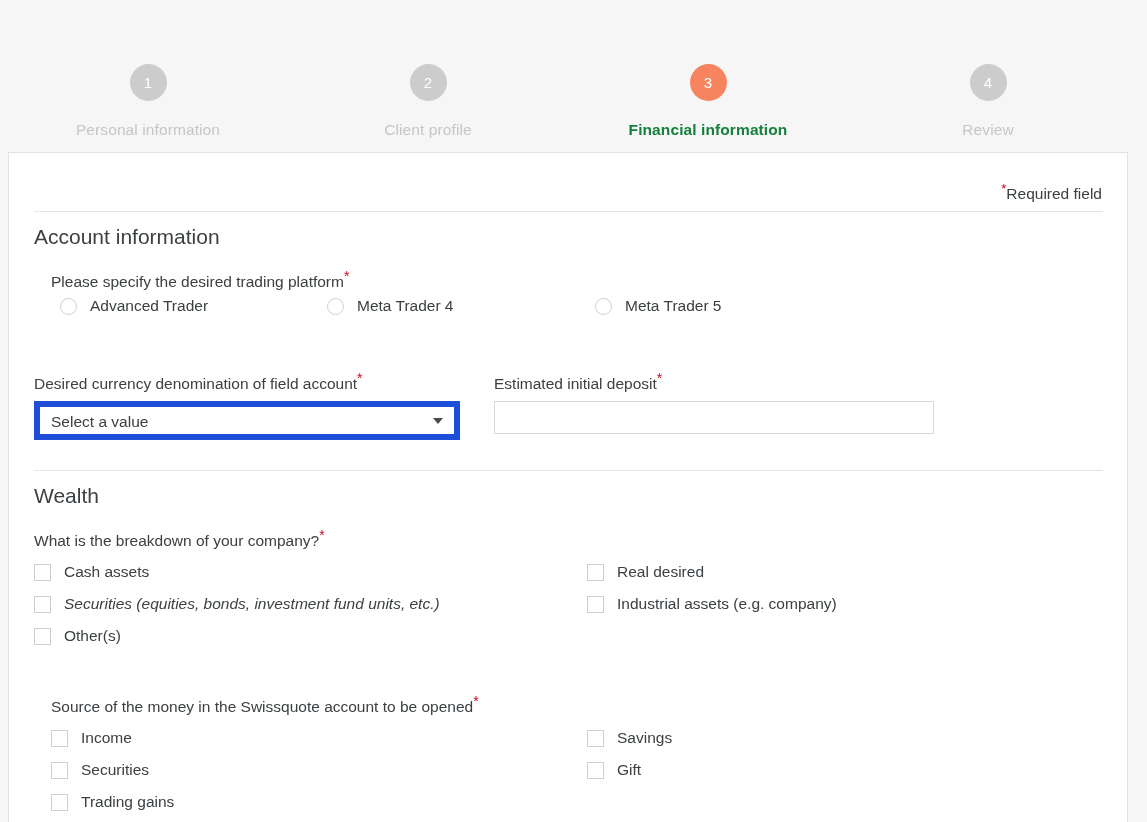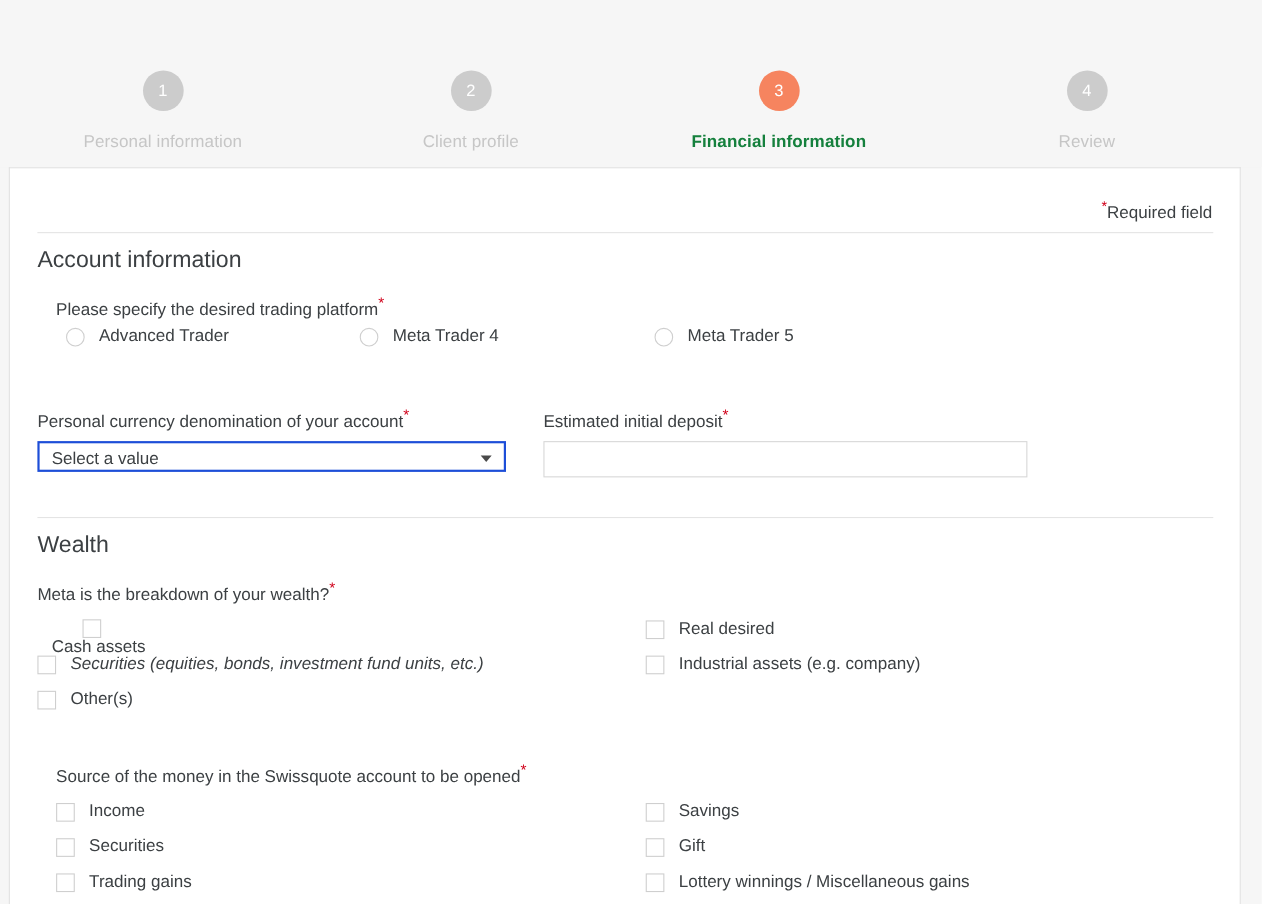--- a/index.html
+++ b/index.html
@@ -139,22 +139,22 @@
     color: #3c4043;
     white-space: nowrap;
   }
 
   
   .select-ctl {
     position: absolute;
     left: 25px;
     top: 248px;
     width: 426px;
-    height: 28px;
-    border: 2px solid #1d4ed8;
+    height: 39px;
+    border: 6px solid #1d4ed8;
     background: #fff;
     box-sizing: border-box;
   }
   .select-ctl .val {
     position: absolute;
     left: 11px;
     top: 6px;
     font-size: 15.5px;
     color: #3c4043;
   }
@@ -249,38 +249,38 @@
     <label class="radio-opt" style="left:318px; top:144px;">
       <span class="radio-box"></span>
       <span class="radio-txt">Meta Trader 4</span>
     </label>
     <label class="radio-opt" style="left:586px; top:144px;">
       <span class="radio-box"></span>
       <span class="radio-txt">Meta Trader 5</span>
     </label>
   </div>
 
-  <div class="q-label" style="left:25px; top:222px;"><span>Personal currency denomination of your account</span><span class="ast-lg">*</span></div>
+  <div class="q-label" style="left:25px; top:222px;"><span>Desired currency denomination of field account</span><span class="ast-lg">*</span></div>
 
   <div class="select-ctl">
     <span class="val">Select a value</span>
     <span class="caret"></span>
   </div>
 
   <div class="q-label" style="left:485px; top:222px;"><span>Estimated initial deposit</span><span class="ast-lg">*</span></div>
 
   <input class="text-ctl" type="text" placeholder="" style="">
 
   <div class="rule mid"></div>
 
   <div class="section-title wealth">Wealth</div>
 
-  <div class="q-label" style="left:25px; top:379px;"><span>Meta is the breakdown of your wealth?</span><span class="ast-lg">*</span></div>
-
-  <label class="cb-opt" style="left:25px; top:410px;flex-direction:column;">
+  <div class="q-label" style="left:25px; top:379px;"><span>What is the breakdown of your company?</span><span class="ast-lg">*</span></div>
+
+  <label class="cb-opt" style="left:25px; top:410px;">
     <span class="cb-box"></span>
     <span class="cb-txt">Cash assets</span>
   </label>
   <label class="cb-opt" style="left:25px; top:442px;font-style:italic;">
     <span class="cb-box"></span>
     <span class="cb-txt">Securities (equities, bonds, investment fund units, etc.)</span>
   </label>
   <label class="cb-opt" style="left:25px; top:474px;">
     <span class="cb-box"></span>
     <span class="cb-txt">Other(s)</span>
@@ -311,18 +311,14 @@
   </label>
 
   <label class="cb-opt" style="left:578px; top:576px;">
     <span class="cb-box"></span>
     <span class="cb-txt">Savings</span>
   </label>
   <label class="cb-opt" style="left:578px; top:608px;">
     <span class="cb-box"></span>
     <span class="cb-txt">Gift</span>
   </label>
-  <label class="cb-opt" style="left:578px; top:640px;">
-    <span class="cb-box"></span>
-    <span class="cb-txt">Lottery winnings / Miscellaneous gains</span>
-  </label>
 
 </div>
 
 </body></html>

